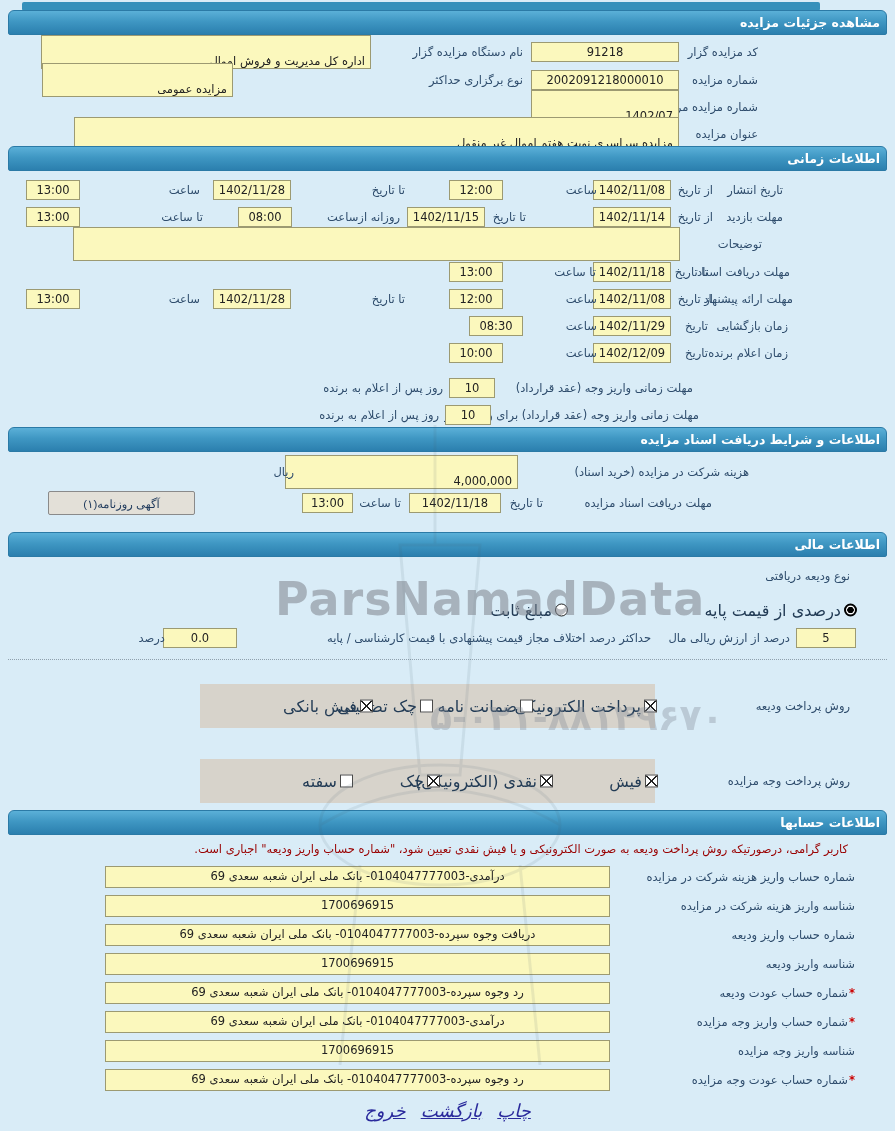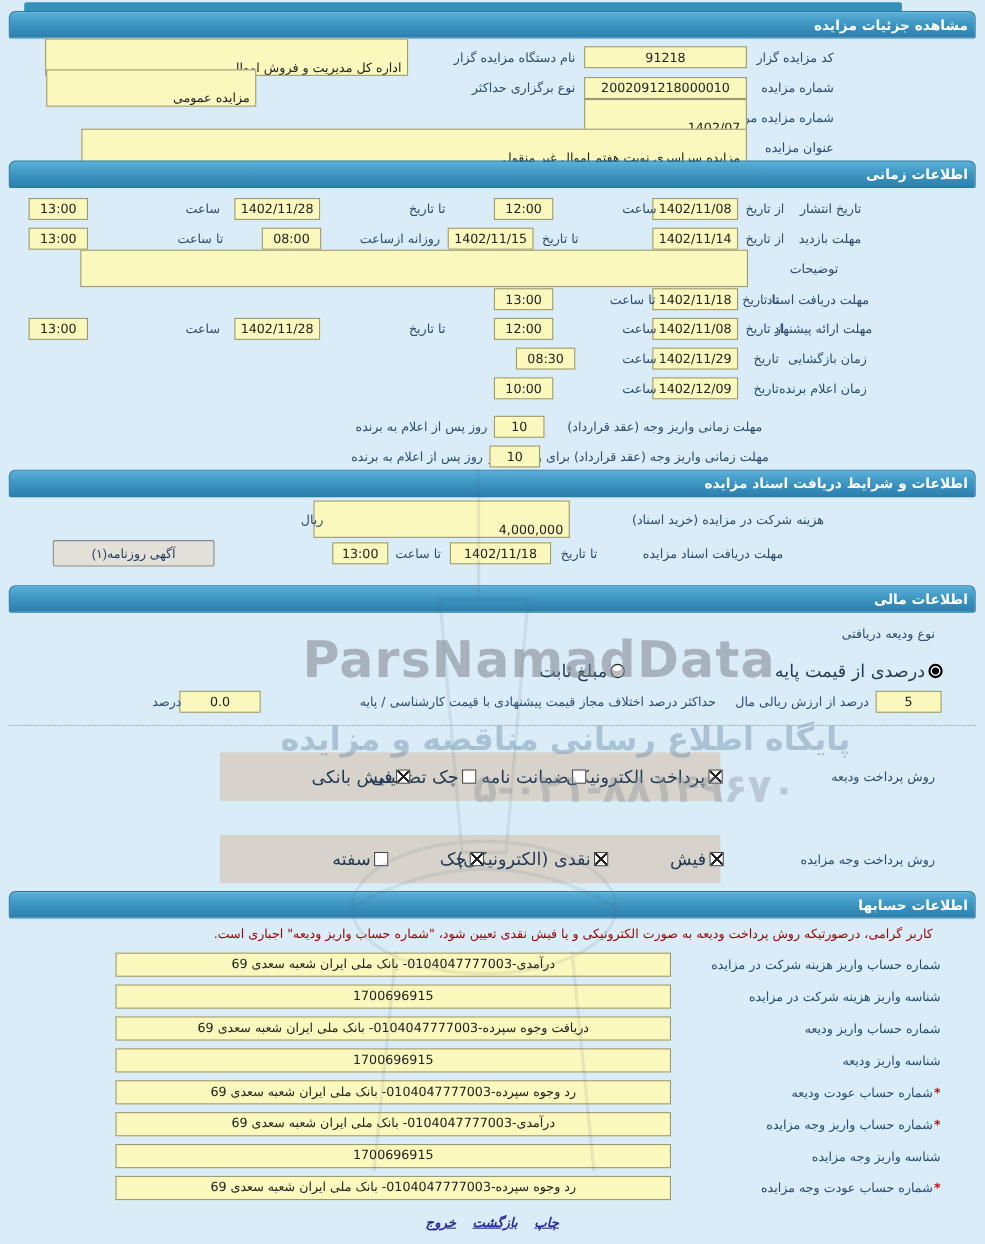--- a/index.html
+++ b/index.html
@@ -75,22 +75,22 @@
   }
   .warn{
     position:absolute;top:50%;transform:translateY(-50%);
     white-space:nowrap;color:#990000;font-size:11.5px;
   }
   .star{color:#cc0000;font-weight:bold;margin-left:1px;}
   .footer{
     position:absolute;left:0;right:0;text-align:center;
   }
   .footer a{
-    color:#2a2a9c;font-size:12px;font-style:italic;
-    text-decoration:underline;margin:0 5px;cursor:pointer;font-weight:bold;
+    color:#2a2a9c;font-size:18px;font-style:italic;
+    text-decoration:underline;margin:0 5px;cursor:pointer;
   }
   
   .wm{position:absolute;pointer-events:none;z-index:6;}
   .wm-brand{
     left:275px;top:572px;font-size:46px;font-weight:bold;
     color:rgba(125,132,140,0.55);letter-spacing:1px;direction:ltr;
   }
   .wm-site{
     left:255px;top:655px;font-size:29px;font-weight:bold;
     color:rgba(105,135,165,0.42);
@@ -112,21 +112,20 @@
       <g fill="none" stroke="#48606f" stroke-width="3">
         <line x1="185" y1="0" x2="185" y2="120"></line>
         <path d="M150 120 L170 350 L210 350 L230 120 Z"></path>
         <ellipse cx="190" cy="400" rx="120" ry="60"></ellipse>
         <path d="M110 440 L90 640 M270 440 L290 640"></path>
         <path d="M70 400 Q190 330 310 400"></path>
       </g>
     </svg>
   </div>
   <div class="wm wm-brand">ParsNamadData</div>
-  <div class="wm wm-site">پایگاه اطلاع رسانی مناقصه و مزایده</div>
   <div class="wm wm-phone">۵-۰۲۱-۸۸۱۴۹۶۷۰</div>
 
   <div class="content">
 
   <div class="topstrip"></div>
 
   <div class="hdr" style="top:10px">مشاهده جزئیات مزایده</div>
 
   <div class="r" style="top:38px">
     <span class="lbl" style="right:137px">کد مزایده گزار</span>

